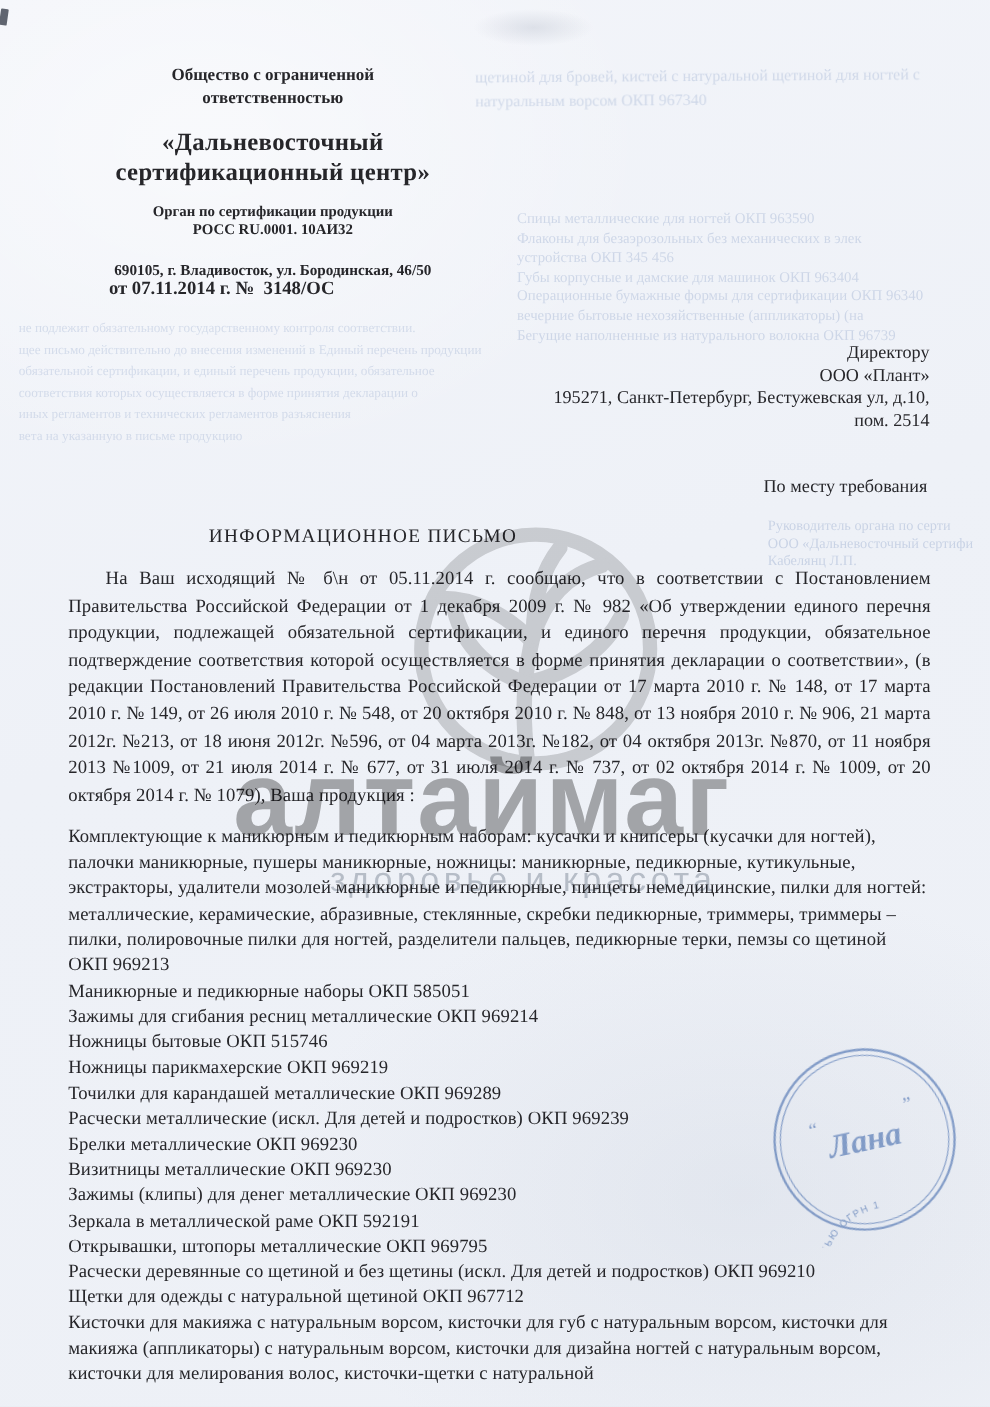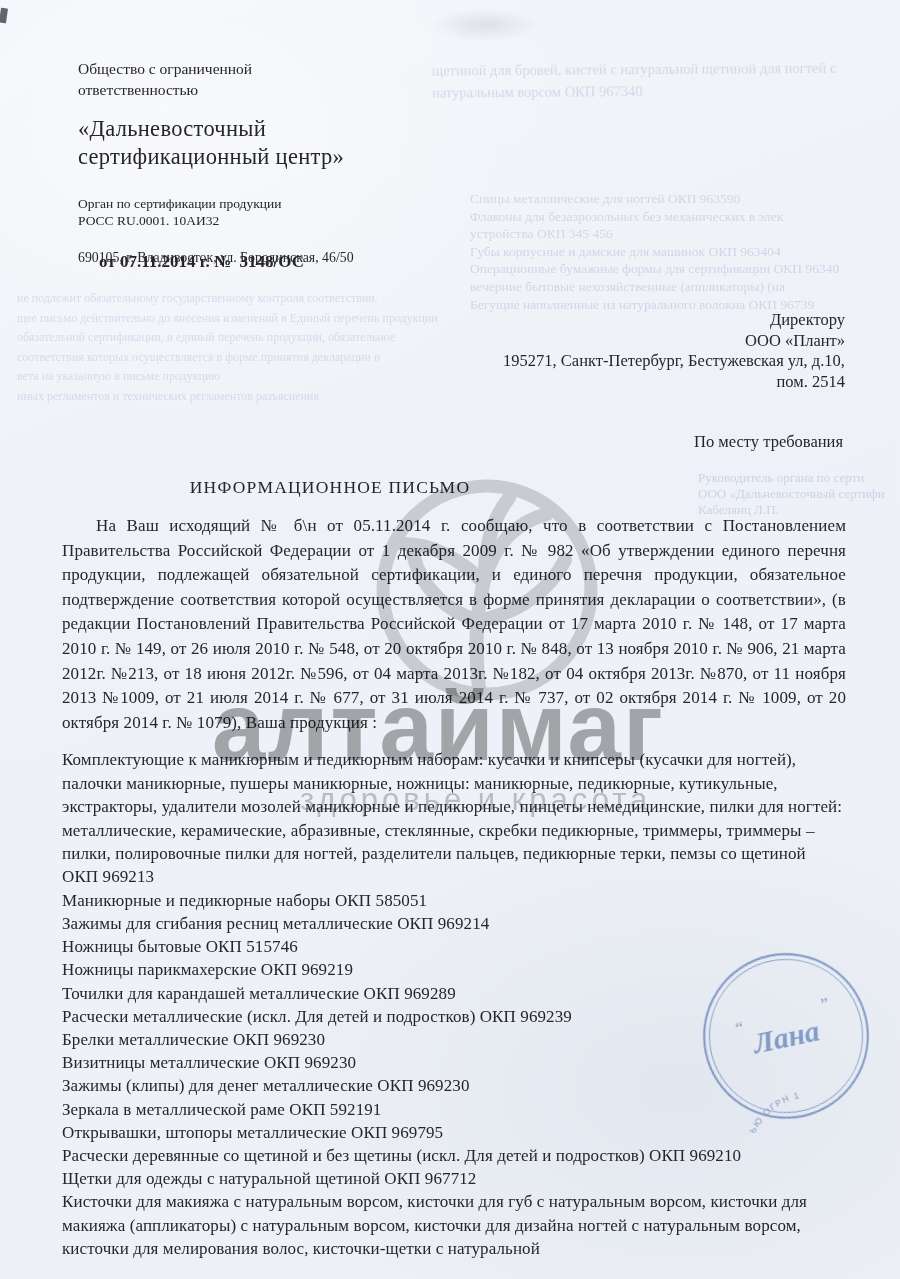--- a/index.html
+++ b/index.html
@@ -13,24 +13,24 @@
   }
   
   .bleed{position:absolute;color:#8ea3c9;opacity:.34;filter:blur(.7px);
     font-family:"Liberation Serif", serif;pointer-events:none;}
   .bleed div{white-space:nowrap;overflow:hidden;}
   .bleed-top{left:432px;top:58px;width:450px;font-size:14.5px;line-height:22px;transform:rotate(-.4deg);}
   .bleed-mid{left:470px;top:178px;width:420px;font-size:13.5px;line-height:17.6px;margin-top:12px;}
   .bleed-left{left:17px;top:289px;width:610px;font-size:12px;line-height:19.6px;opacity:.30;}
   .bleed-sig{left:698px;top:470px;width:195px;font-size:13px;line-height:16px;opacity:.38;}
   
-  .letterhead{position:absolute;left:78px;top:58px;width:340px;text-align:left;font-weight:normal;}
+  .letterhead{position:absolute;left:78px;top:58px;width:340px;text-align:center;font-weight:bold;}
   .org-type{font-size:15.5px;line-height:21px;white-space:pre-line;}
   .org-name{font-size:22.5px;line-height:27.5px;white-space:pre-line;margin-top:15px;letter-spacing:.3px;}
-  .org-role{font-size:13.5px;line-height:17px;margin-top:25px;white-space:pre-line;}
+  .org-role{font-size:13.5px;line-height:17px;margin-top:13px;white-space:pre-line;}
   .org-address{font-size:13.8px;margin-top:21px;white-space:nowrap;}
   .ref-line{position:absolute;left:99px;top:252px;font-size:17px;font-weight:bold;white-space:pre;}
   
   .recipient{position:absolute;right:55px;top:310px;text-align:right;font-size:16.5px;line-height:20.5px;}
   .delivery{position:absolute;right:57px;top:432px;font-size:16.5px;}
   
   .title{position:absolute;left:0;top:477px;width:660px;text-align:center;font-size:17.5px;
     letter-spacing:1.2px;font-weight:500;}
   .body{position:absolute;left:62px;top:514px;width:784px;font-size:17px;letter-spacing:.1px;}
   .para1{text-align:justify;text-indent:34px;line-height:24.6px;}
@@ -72,22 +72,22 @@
       <div>Губы корпусные и дамские для машинок ОКП 963404</div>
       <div>Операционные бумажные формы для сертификации ОКП 96340</div>
       <div>вечерние бытовые нехозяйственные (аппликаторы) (на</div>
       <div>Бегущие наполненные из натурального волокна ОКП 96739</div>
     </div>
   <div class="bleed bleed-left">
       <div>не подлежит обязательному государственному контроля соответствии.</div>
       <div>щее письмо действительно до внесения изменений в Единый перечень продукции</div>
       <div>обязательной сертификации, и единый перечень продукции, обязательное</div>
       <div>соответствия которых осуществляется в форме принятия декларации о</div>
+      <div>иных регламентов и технических регламентов разъяснения</div>
       <div>вета на указанную в письме продукцию</div>
-      <div>иных регламентов и технических регламентов разъяснения</div>
     </div>
   <div class="bleed bleed-sig">
       <div>Руководитель органа по серти</div>
       <div>ООО «Дальневосточный сертифи</div>
       <div>Кабелянц Л.П.</div>
     </div>
 
   <div class="letterhead">
     <div class="org-type">Общество с ограниченной
 ответственностью</div>

